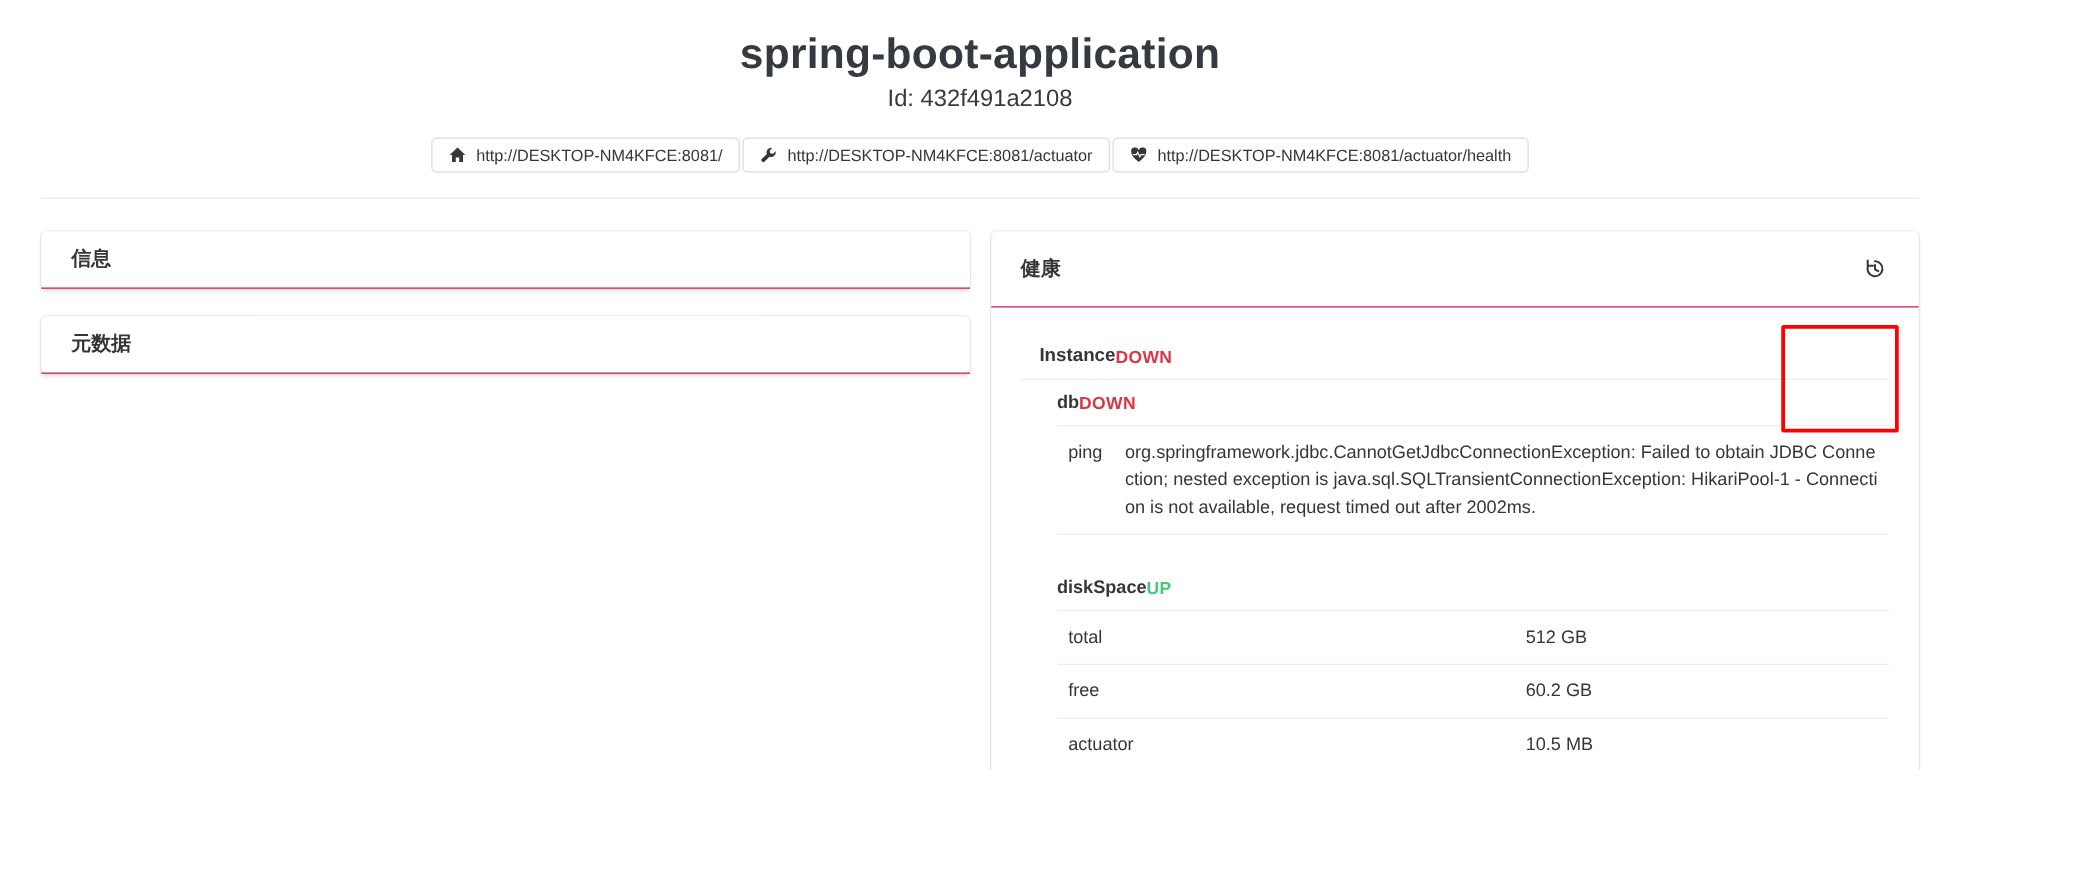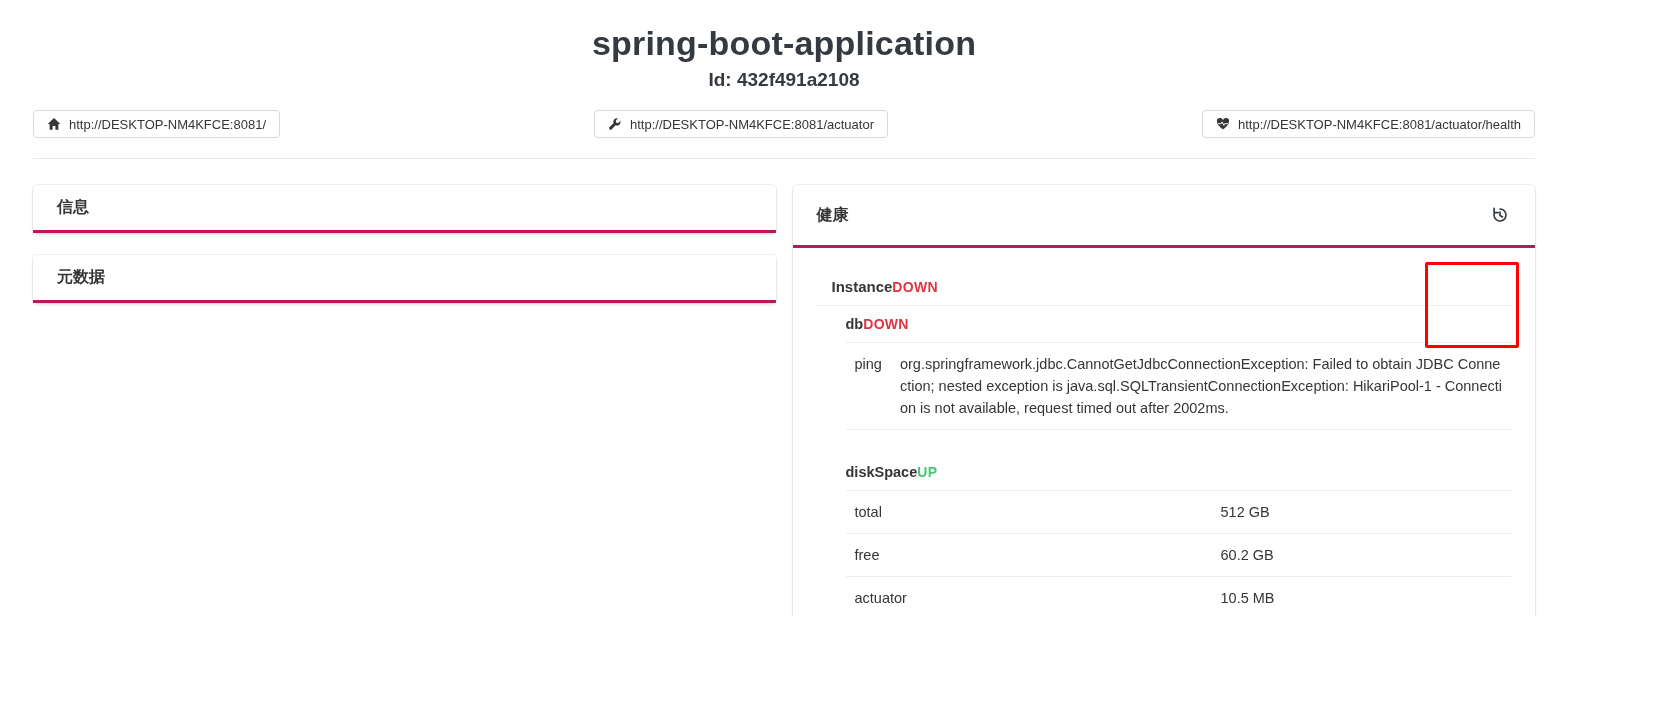--- a/index.html
+++ b/index.html
@@ -12,22 +12,22 @@
   }
   *{box-sizing:border-box;margin:0;padding:0;}
   html,body{background:#fff;font-family:"Liberation Sans","DejaVu Sans",sans-serif;color:var(--text-body);}
   body{width:1658px;height:717px;overflow:hidden;}
   .page{width:1658px;height:616px;overflow:hidden;}
   .container{margin:0 123px 0 33px;}
 
   
   .app-header{text-align:center;padding-top:24px;}
   .app-title{font-size:34px;font-weight:700;color:var(--text-dark);letter-spacing:.2px;}
-  .app-id{font-size:19px;color:var(--text-dark);margin-top:6px;font-weight:700;}
-  .link-group{display:flex;justify-content:space-between;gap:2px;margin-top:19px;}
+  .app-id{font-size:19px;color:var(--text-dark);margin-top:6px;font-weight:400;}
+  .link-group{display:flex;justify-content:center;gap:2px;margin-top:19px;}
   .link-btn{
     display:inline-flex;align-items:center;gap:8px;
     border:1px solid #dbdbdb;border-radius:4px;background:#fff;
     padding:5px 13px;font-size:13px;color:#363636;text-decoration:none;
     height:28px;cursor:pointer;white-space:nowrap;
   }
   .link-btn .btn-icon{display:inline-flex;width:14px;height:14px;color:#363636;}
   .btn-icon svg{width:100%;height:100%;}
 
   .page-divider{border:none;border-top:1px solid #e9e9e9;margin-top:20px;}
@@ -35,21 +35,21 @@
   
   .columns{display:flex;gap:17px;margin-top:26px;align-items:flex-start;}
   .col{flex:1;min-width:0;display:flex;flex-direction:column;gap:22px;}
 
   
   .card{
     background:#fff;border-radius:4px;
     box-shadow:0 2px 3px rgba(10,10,10,.1),0 0 0 1px rgba(10,10,10,.06);
   }
   .card-header{display:flex;align-items:center;justify-content:space-between;
-    padding:12px 24px;border-bottom:3px solid #be185d;}
+    padding:12px 24px;border-bottom:1px solid #be185d;}
   .card-header.tall{padding:19px 24px;}
   .card-title{font-size:16px;font-weight:700;color:#363636;}
   .icon-btn{background:none;border:none;cursor:pointer;color:var(--text-dark);
     width:22px;height:22px;display:inline-flex;align-items:center;justify-content:center;padding:0;}
   .icon-btn svg{width:18px;height:18px;}
 
   .card-body{padding:25px 24px;}
   .muted{color:#b5b5b5;font-size:14.5px;}
 
   

